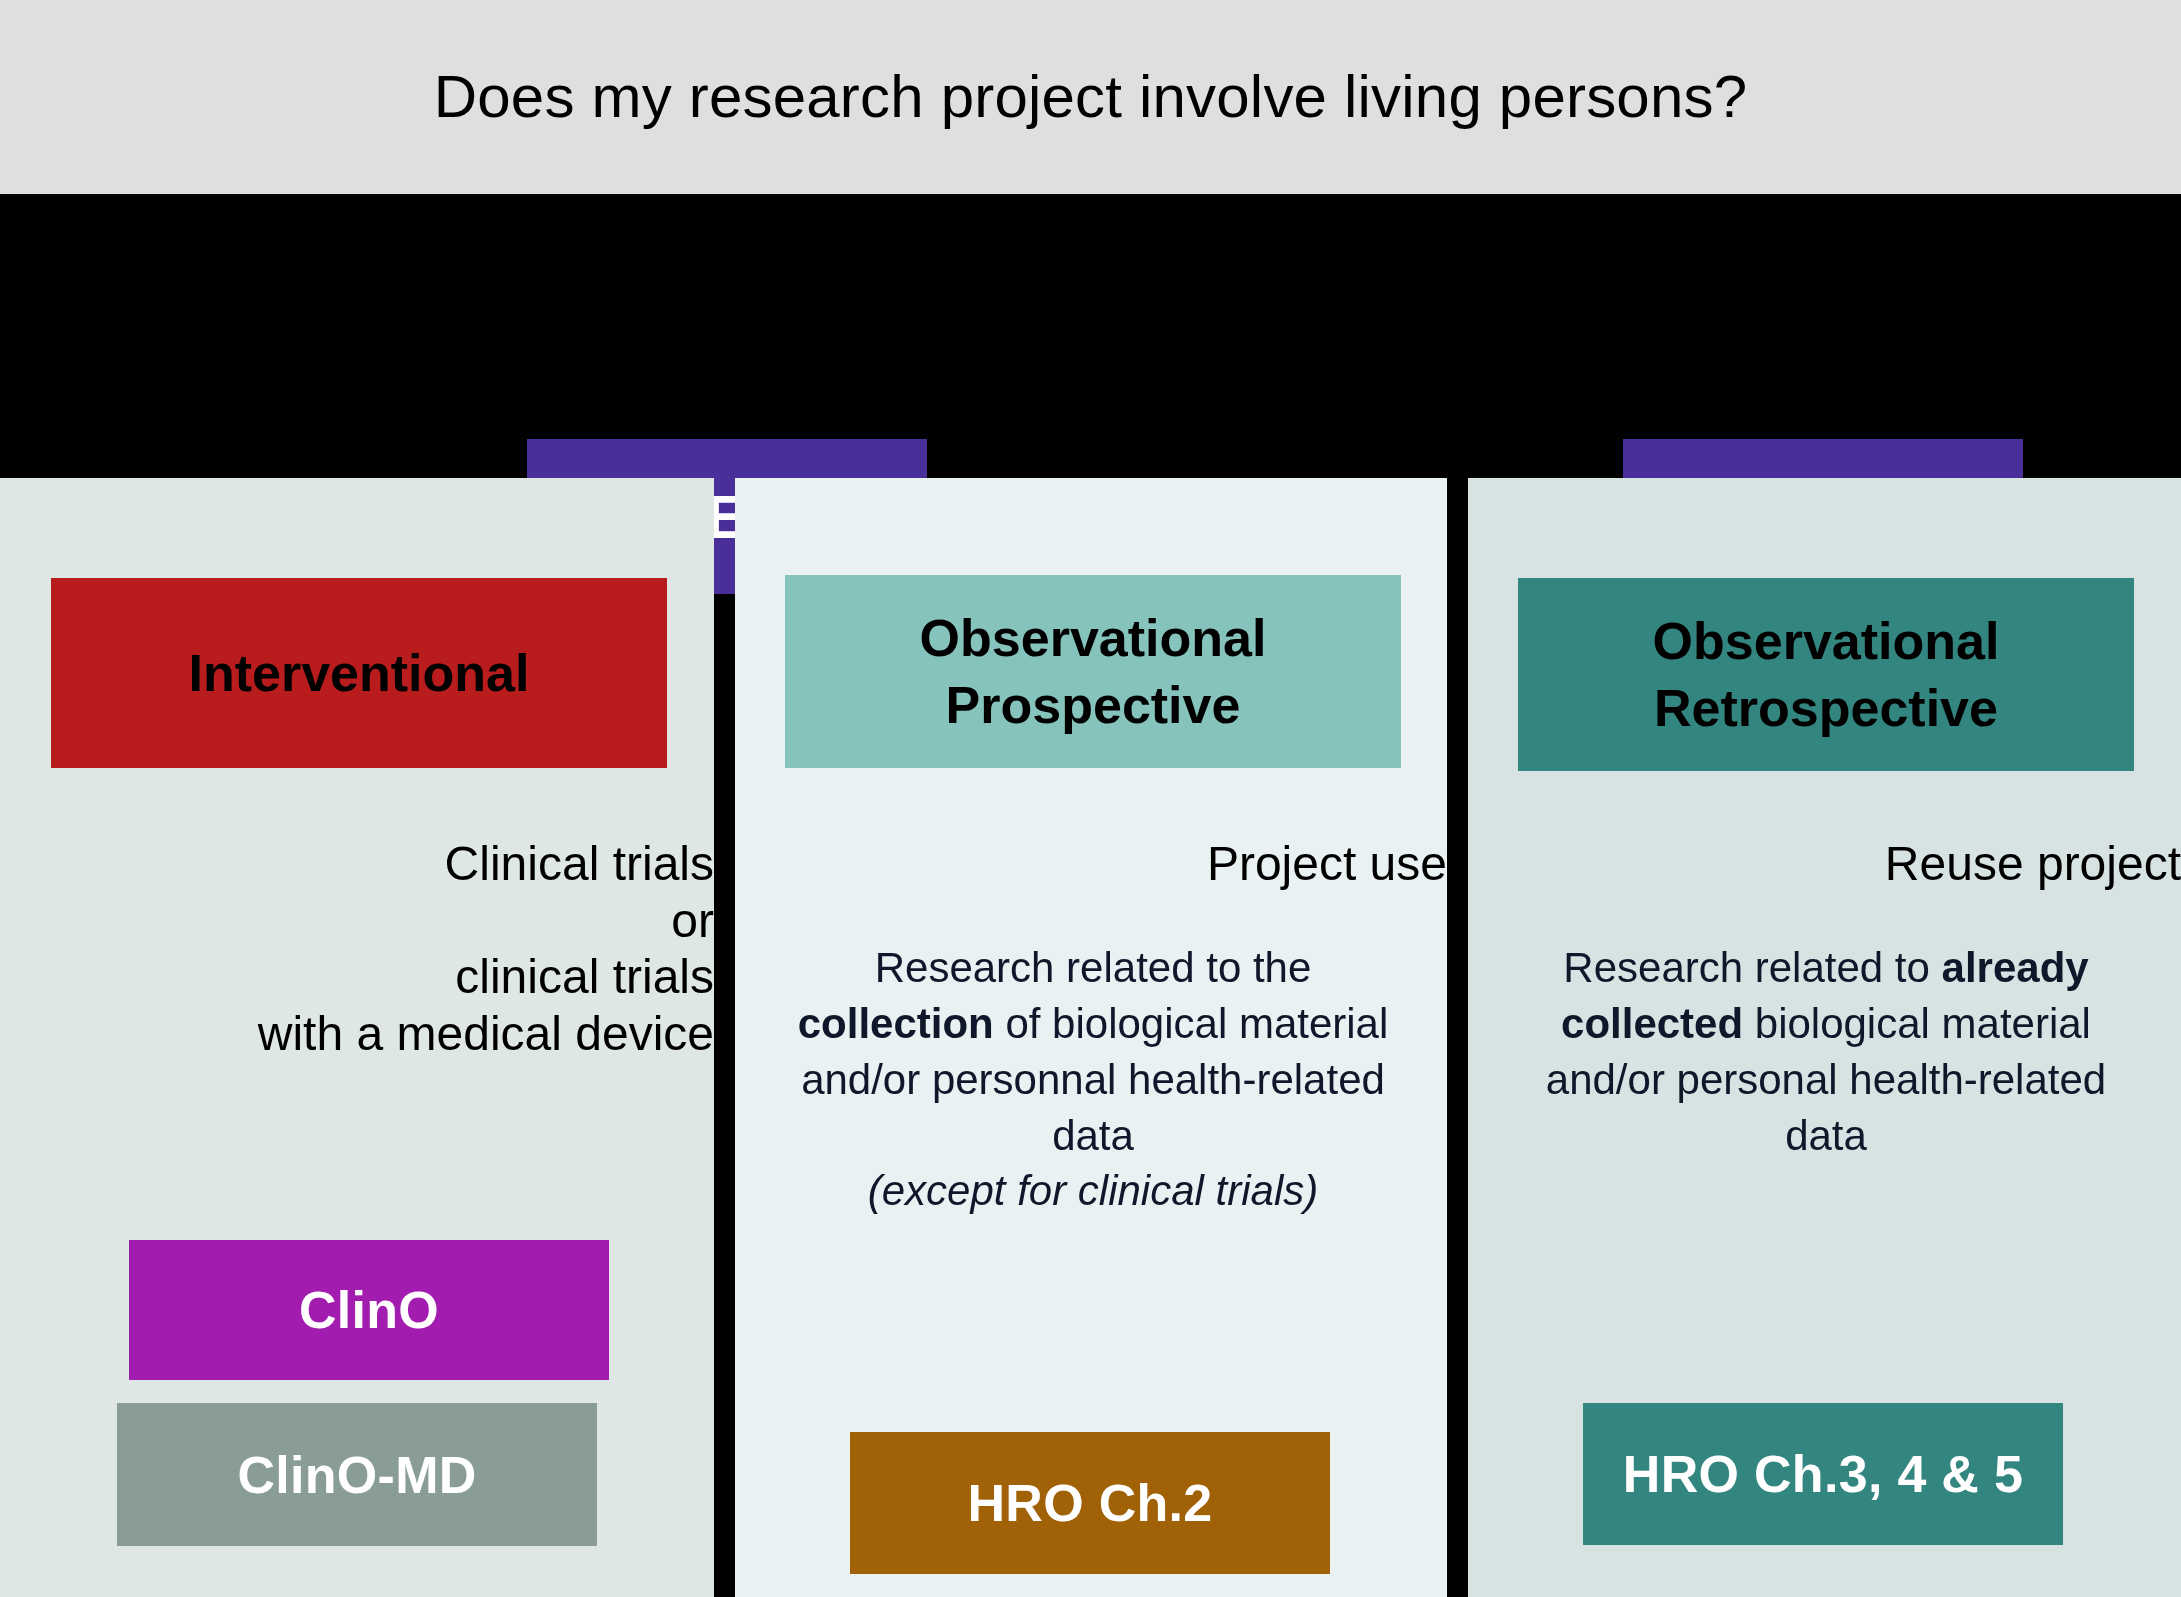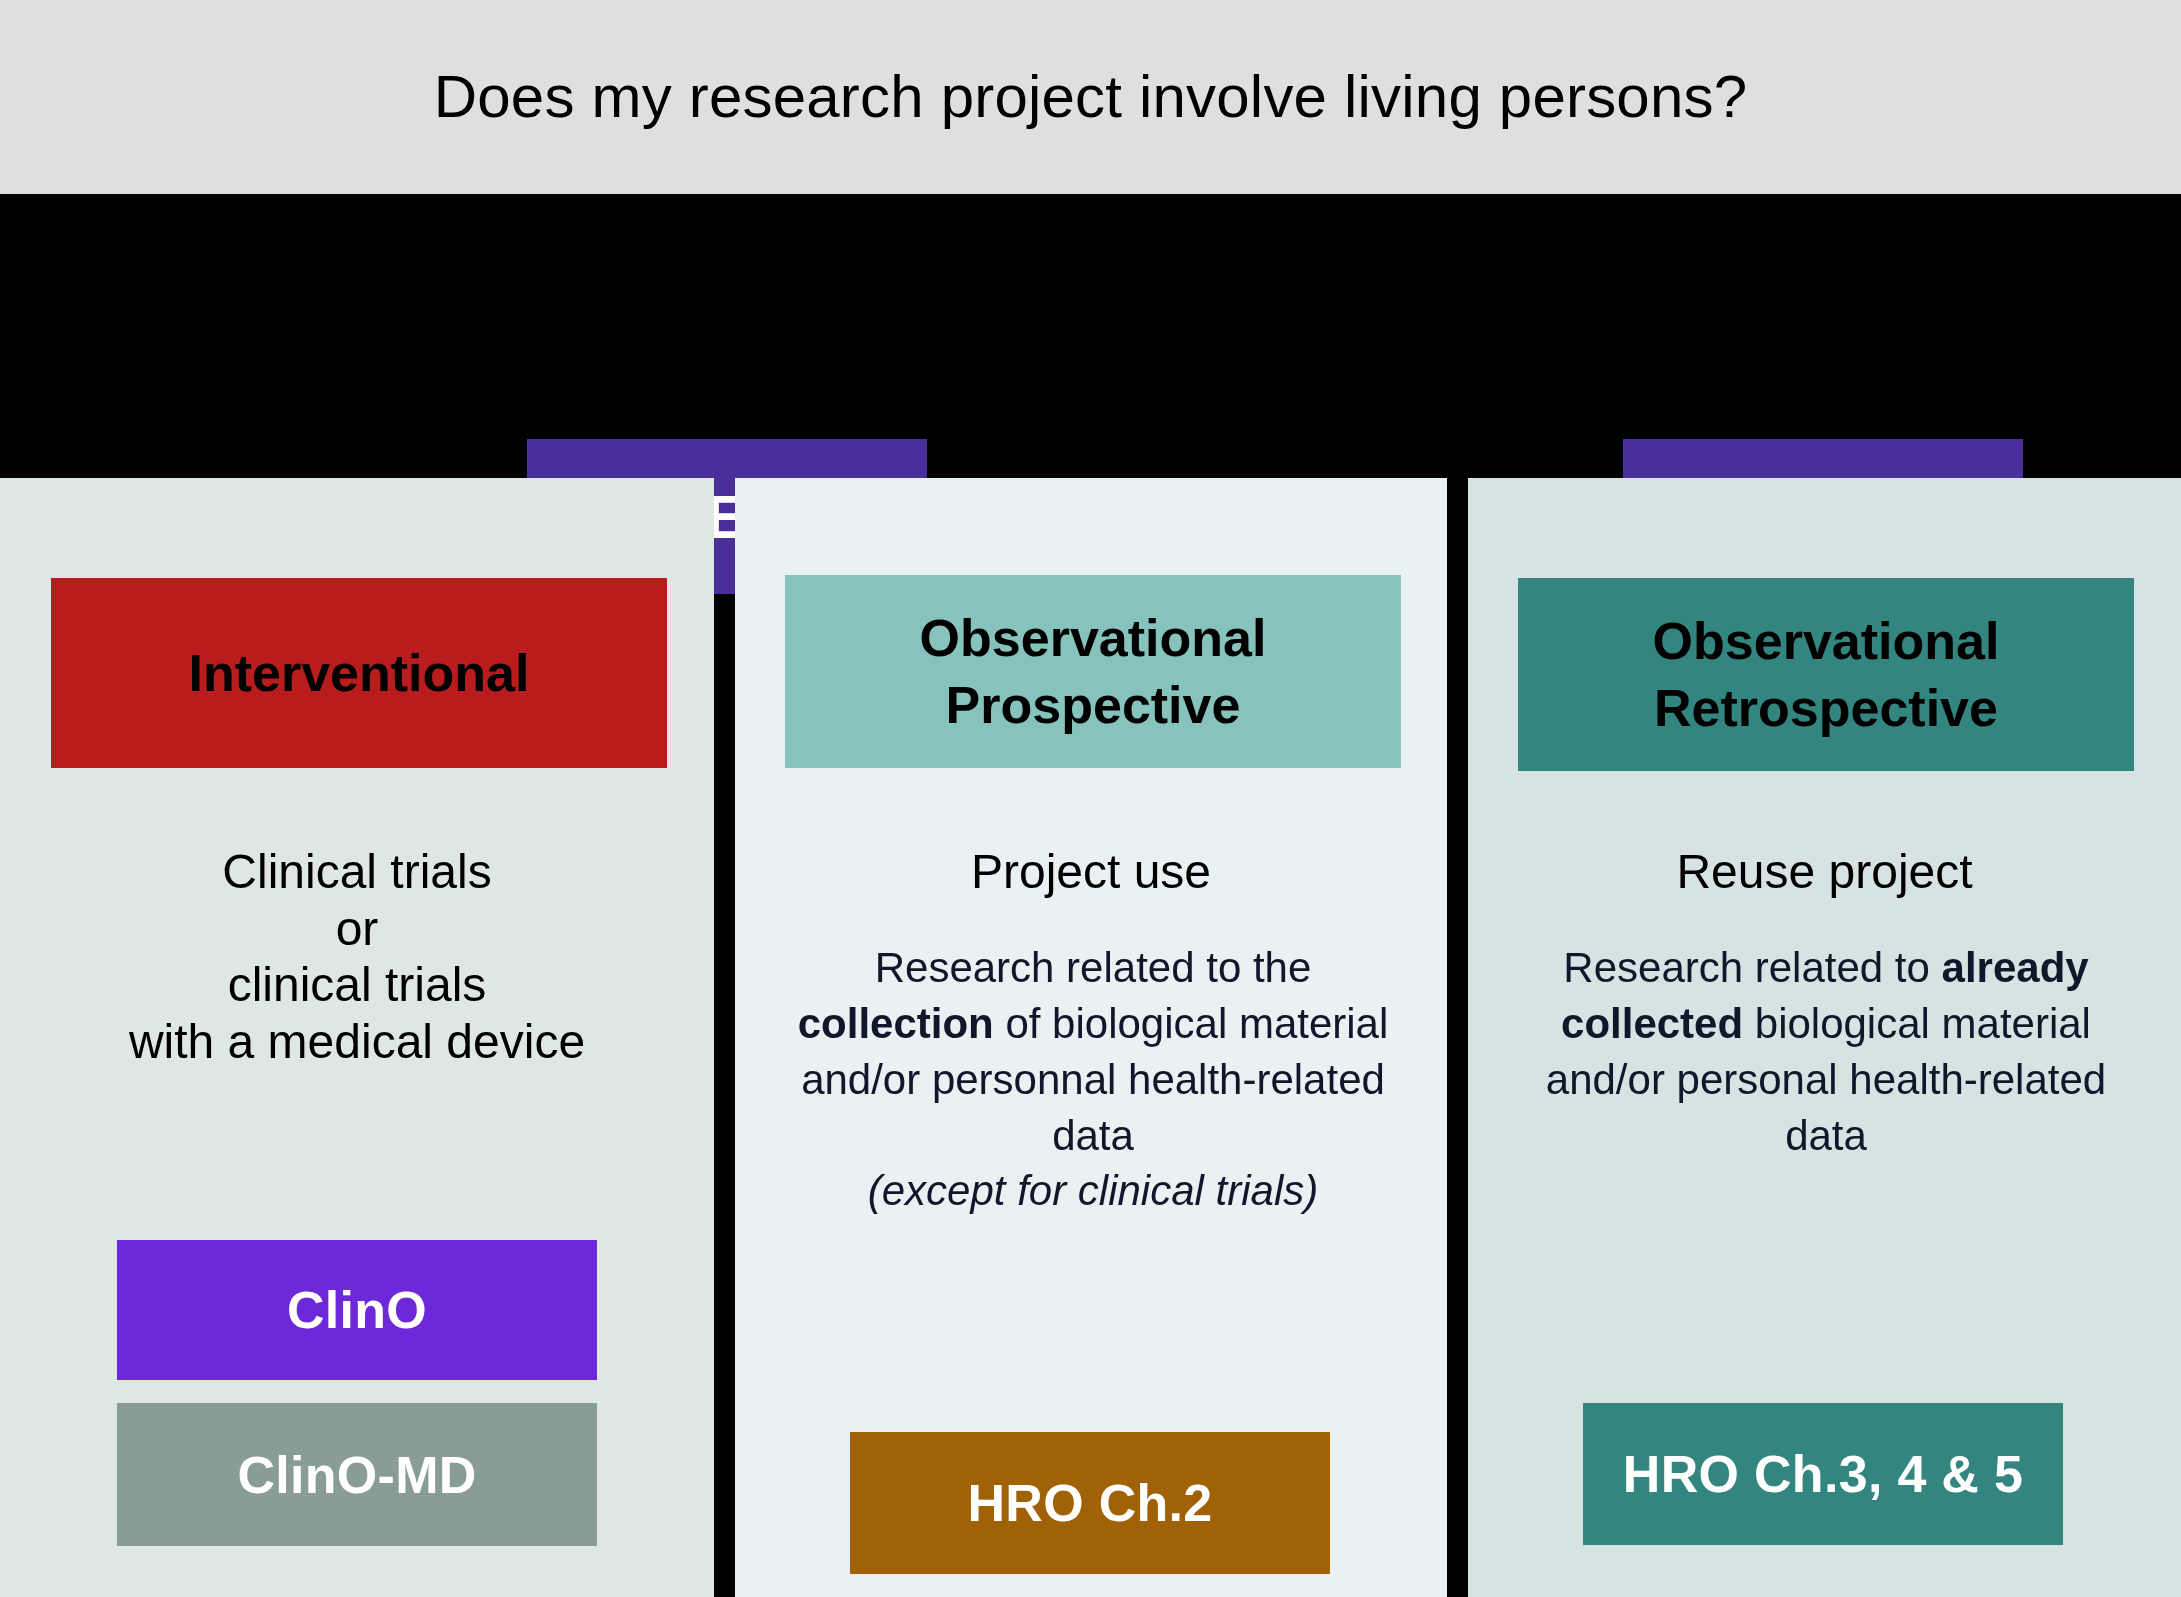--- a/index.html
+++ b/index.html
@@ -101,25 +101,24 @@
     background: #85c3bc;
   }
   .col-3 .col-header {
     left: 50px; top: 100px; width: 616px; height: 193px;
     background: #33857f;
   }
 
   .col-lead {
     position: absolute;
     width: 100%;
-    text-align: center;
+    text-align: right;
     font-size: 48px;
     line-height: 1.18;
     color: #000000;
-    margin-top: 8px;
   }
   .col-1 .col-lead { top: 358px; }
   .col-2 .col-lead { top: 358px; }
   .col-3 .col-lead { top: 358px; }
 
   .col-body {
     position: absolute;
     text-align: center;
     font-size: 42px;
     line-height: 1.33;
@@ -134,22 +133,22 @@
     position: absolute;
     display: flex;
     align-items: center;
     justify-content: center;
     color: #ffffff;
     font-weight: bold;
     font-size: 52px;
     letter-spacing: 0.3px;
   }
   .badge-clino {
-    left: 117px; top: 762px; width: 480px; height: 140px;
-    background: #6d28d9;
+    left: 129px; top: 762px; width: 480px; height: 140px;
+    background: #a21caf;
   }
   .badge-clino-md {
     left: 117px; top: 925px; width: 480px; height: 143px;
     background: #8a9d94;
   }
   .badge-hro2 {
     left: 115px; top: 925px; width: 480px; height: 142px;
     background: #a16207;
     margin-top: 29px;
   }

